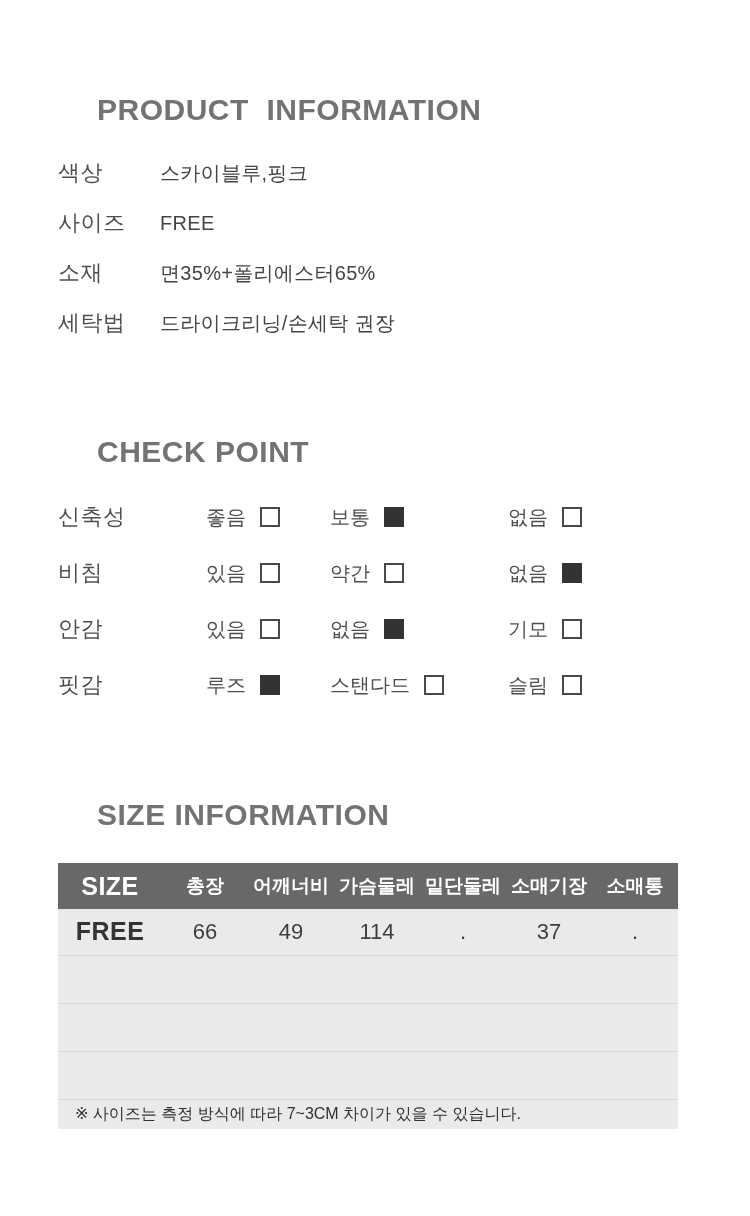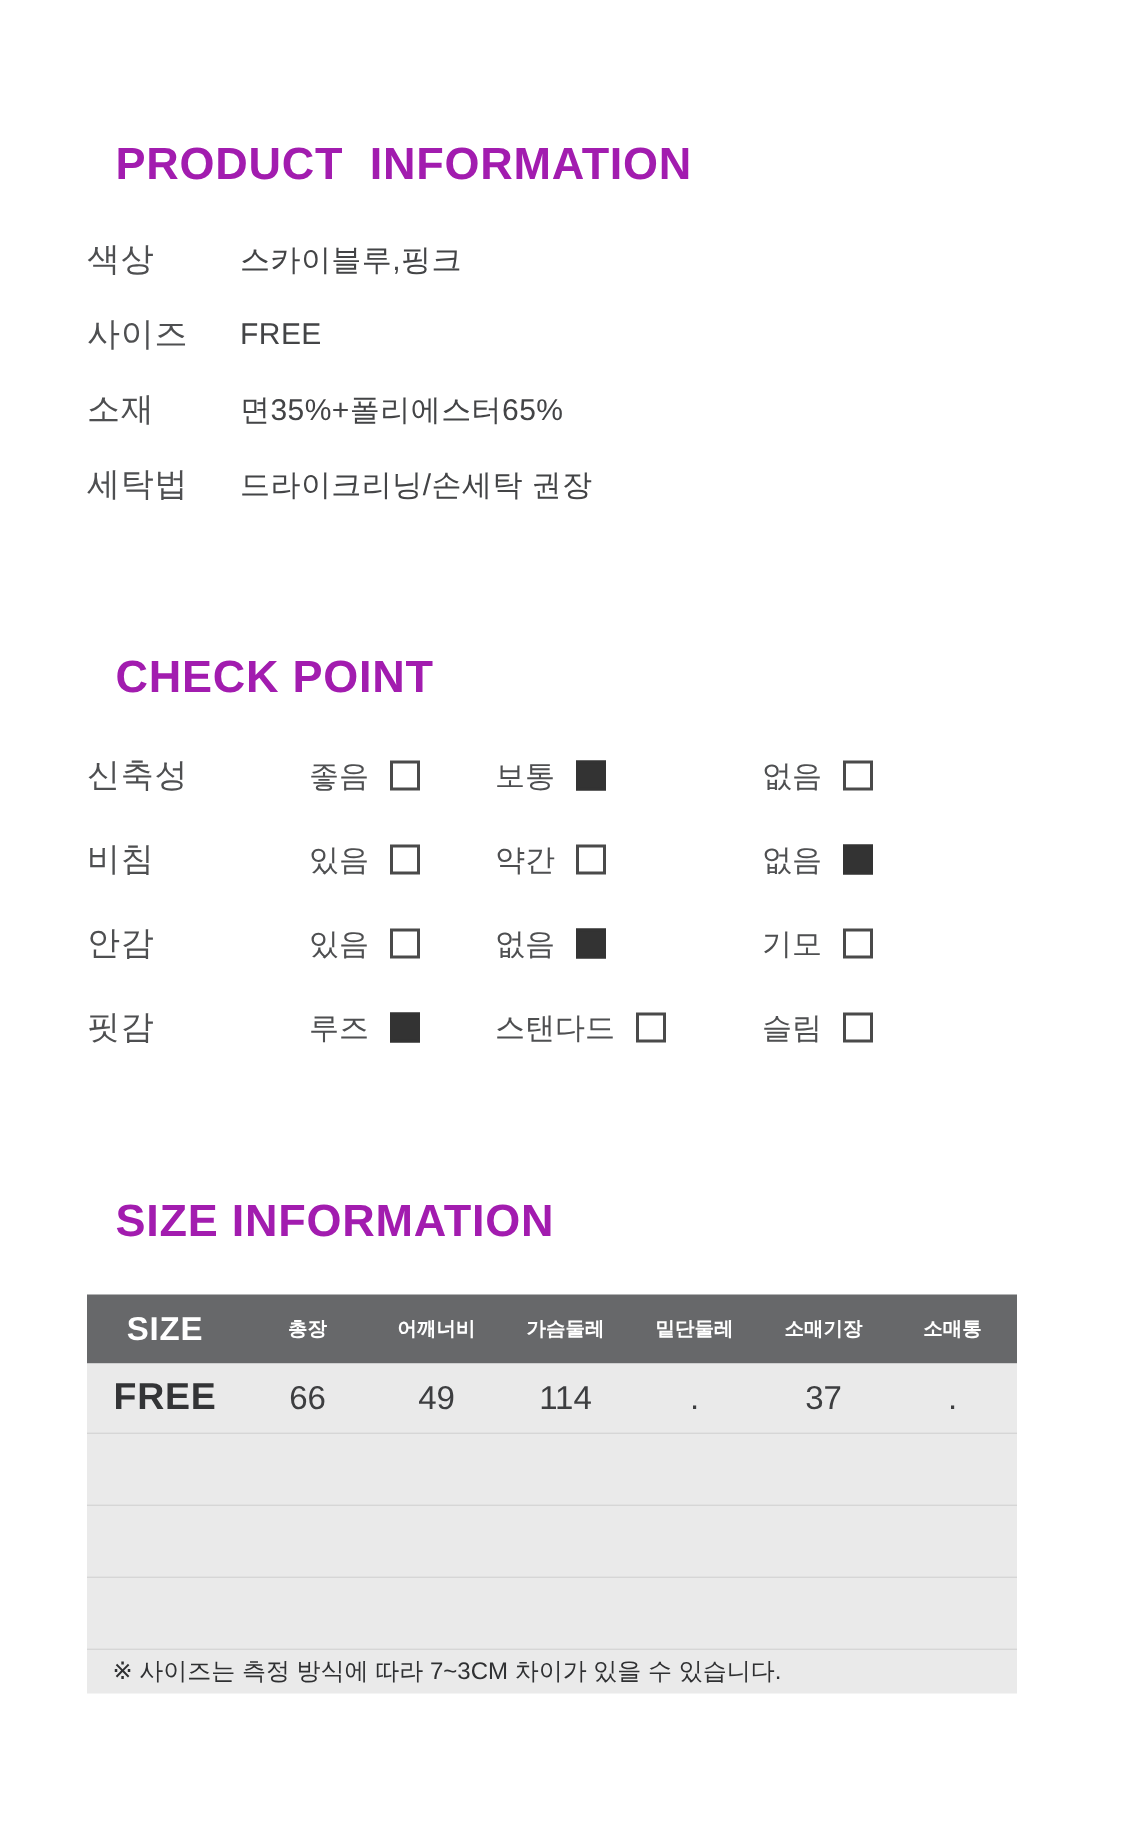--- a/index.html
+++ b/index.html
@@ -2,22 +2,22 @@
 <html><head>
 <meta charset="utf-8">
 <style>
   * { margin:0; padding:0; box-sizing:border-box; }
   html,body { background:#ffffff; }
   body { font-family:"Liberation Sans","DejaVu Sans",sans-serif; }
   .page { position:relative; width:750px; height:1216px; background:#ffffff; overflow:hidden; }
   .content { margin-left:58px; width:619px; }
 
   
-  .sec-title { display:flex; align-items:center; height:34px; color:#a21caf;
-               font-size:30px; font-weight:700; letter-spacing:0.5px; white-space:pre; }
+  .sec-title { display:flex; align-items:center; height:34px; color:#737373;
+               font-size:30px; font-weight:700; letter-spacing:0.5px; white-space:pre;margin-left:20px; }
   .sec-title .bar { width:8px; background:#55565a; margin-right:11px; }
   .sec-title .txt { line-height:34px; }
   .t-product { margin-top:93px; }
   .t-check   { margin-top:99px; }
   .t-size    { margin-top:98px; }
 
   
   .pi-rows { margin-top:33px; }
   .pi-row { display:flex; align-items:center; height:26px; margin-bottom:24px; }
   .pi-label { width:102px; font-size:22px; color:#4e4f51; letter-spacing:0.5px; }
@@ -33,22 +33,22 @@
   .opt-3 { width:130px; }
   .opt-label { font-size:20px; color:#4e4f51; margin-right:14px; white-space:nowrap; }
   .cbox { width:20px; height:20px; border:2px solid #4a4a4a; background:#ffffff; flex:none; }
   .cbox[data-checked="true"] { background:#333333; border-color:#333333; }
 
   
   .size-table { margin-top:31px; width:619px; border-collapse:collapse; table-layout:fixed; }
   .size-table col.c0 { width:104px; }
   .size-table col.cn { width:86px; }
   .size-table th, .size-table td { text-align:center; vertical-align:middle; font-weight:400; }
-  .head-row th { background:#67686a; color:#ffffff; height:46px; font-size:13px; font-weight:700; }
-  .head-row th.size-h { font-size:22px; letter-spacing:0.5px; }
+  .head-row th { background:#67686a; color:#ffffff; height:46px; font-size:19px; font-weight:700; }
+  .head-row th.size-h { font-size:25px; letter-spacing:0.5px; }
   .data-row td { background:#eaeaea; height:46px; font-size:22px; color:#3d3e40; }
   .data-row td.size-c { font-size:25px; font-weight:700; color:#333436; letter-spacing:0.5px; }
   .empty-row td { background:#eaeaea; height:48px; border-top:1px solid #d6d6d6; }
   .note-row td { background:#eaeaea; height:30px; border-top:1px solid #d6d6d6;
                  text-align:left; padding-left:17px; font-size:16px; color:#2f3032; }
 </style>
 </head>
 <body>
 
 <div class="page">

